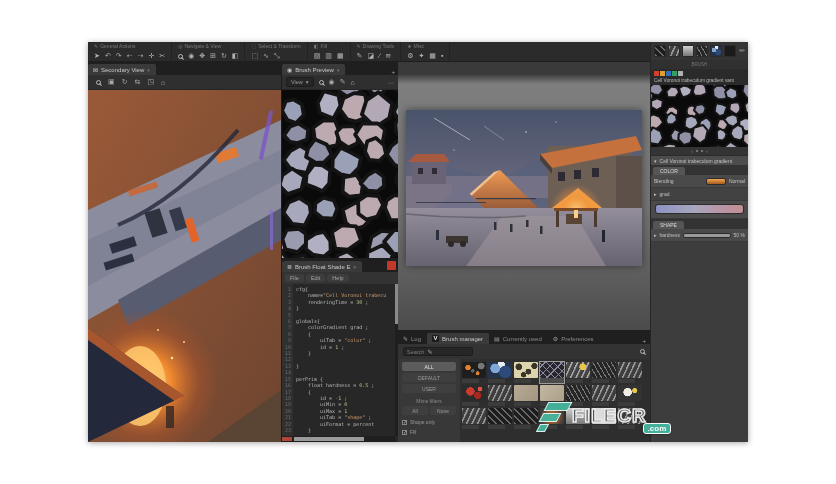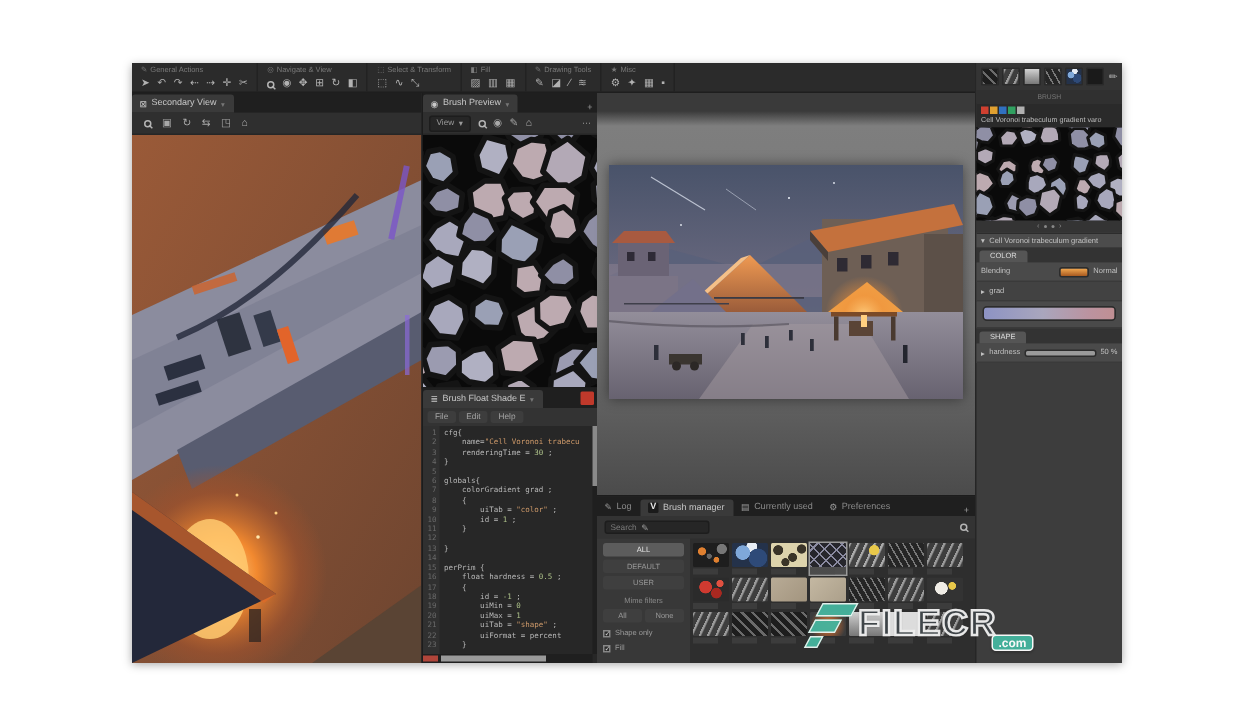--- a/index.html
+++ b/index.html
@@ -119,21 +119,21 @@
   .gradbar { height:10px; border-radius:3px; border:1px solid #2c2c2c; background:linear-gradient(90deg,#8d93c4,#a9a6bd 45%,#bb93a0 80%,#c08f93); }
   .hard-track { flex:1; height:5px; background:#9a9a9a; border-radius:2px; border:1px solid #2c2c2c; }
 
   
   .wm { position:absolute; left:540px; top:396px; z-index:60; display:flex; align-items:flex-start; opacity:.97; }
   .wm-logo { position:relative; width:30px; height:40px; margin-right:2px; }
   .wm-bar { position:absolute; background:#45b39d; border:1px solid #e9f5f1; }
   .wm-b1 { left:6px; top:6px; width:24px; height:9px; transform:skewX(-28deg); }
   .wm-b2 { left:1px; top:17px; width:18px; height:9px; transform:skewX(-28deg); }
   .wm-b3 { left:-2px; top:28px; width:9px; height:8px; transform:skewX(-28deg); }
-  .wm-text { font-size:24px; font-weight:bold; letter-spacing:1px; color:#3d4347; -webkit-text-stroke:1.6px #ededed; text-shadow:0 1px 2px rgba(0,0,0,.25); line-height:40px; }
+  .wm-text { font-size:19px; font-weight:bold; letter-spacing:1px; color:#3d4347; -webkit-text-stroke:1.6px #ededed; text-shadow:0 1px 2px rgba(0,0,0,.25); line-height:40px; }
   .wm-com { align-self:flex-end; margin-left:-4px; margin-bottom:2px; background:#45b39d; border:1px solid #fff; color:#fff; font-size:8px; font-weight:bold; padding:0 4px; border-radius:3px; box-shadow:0 1px 2px rgba(0,0,0,.25); }
 
   .icon7 { font-size:7px; color:#a8a8a8; }
   .icon6 { font-size:6px; color:#a0a0a0; }
   .spacer { flex:1; }
 </style>
 </head>
 <body>
 
 <div class="page">

